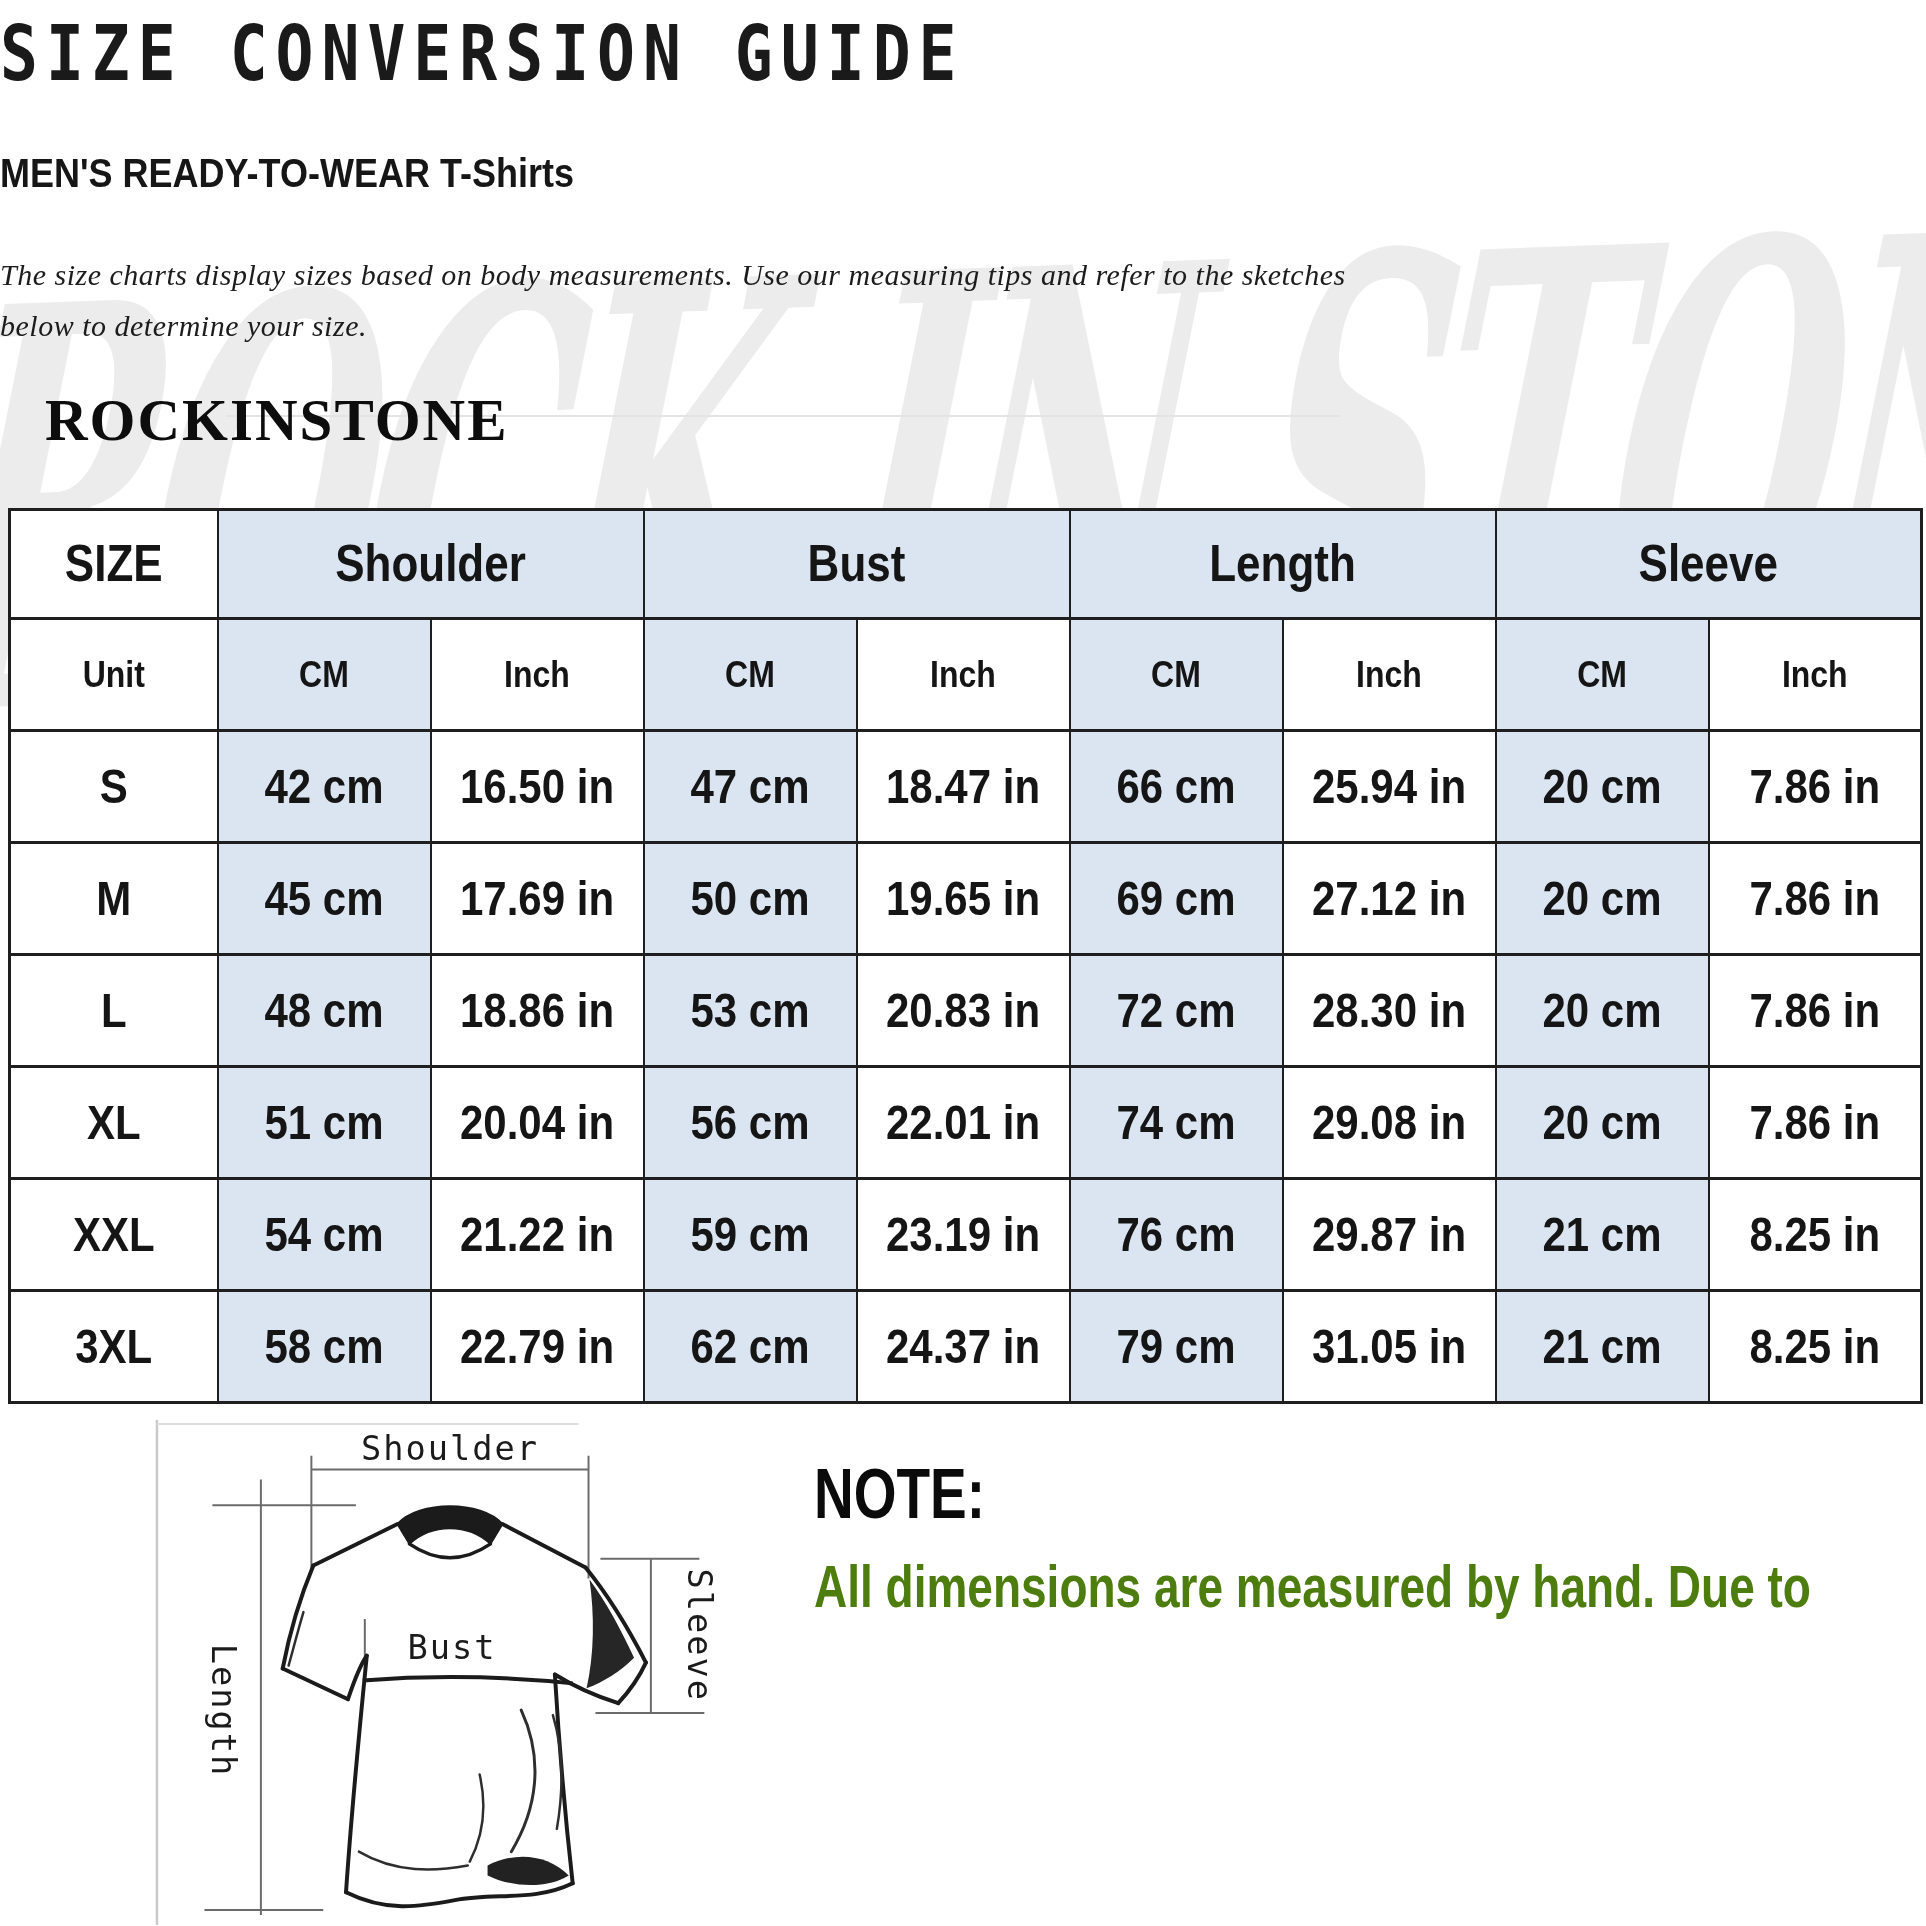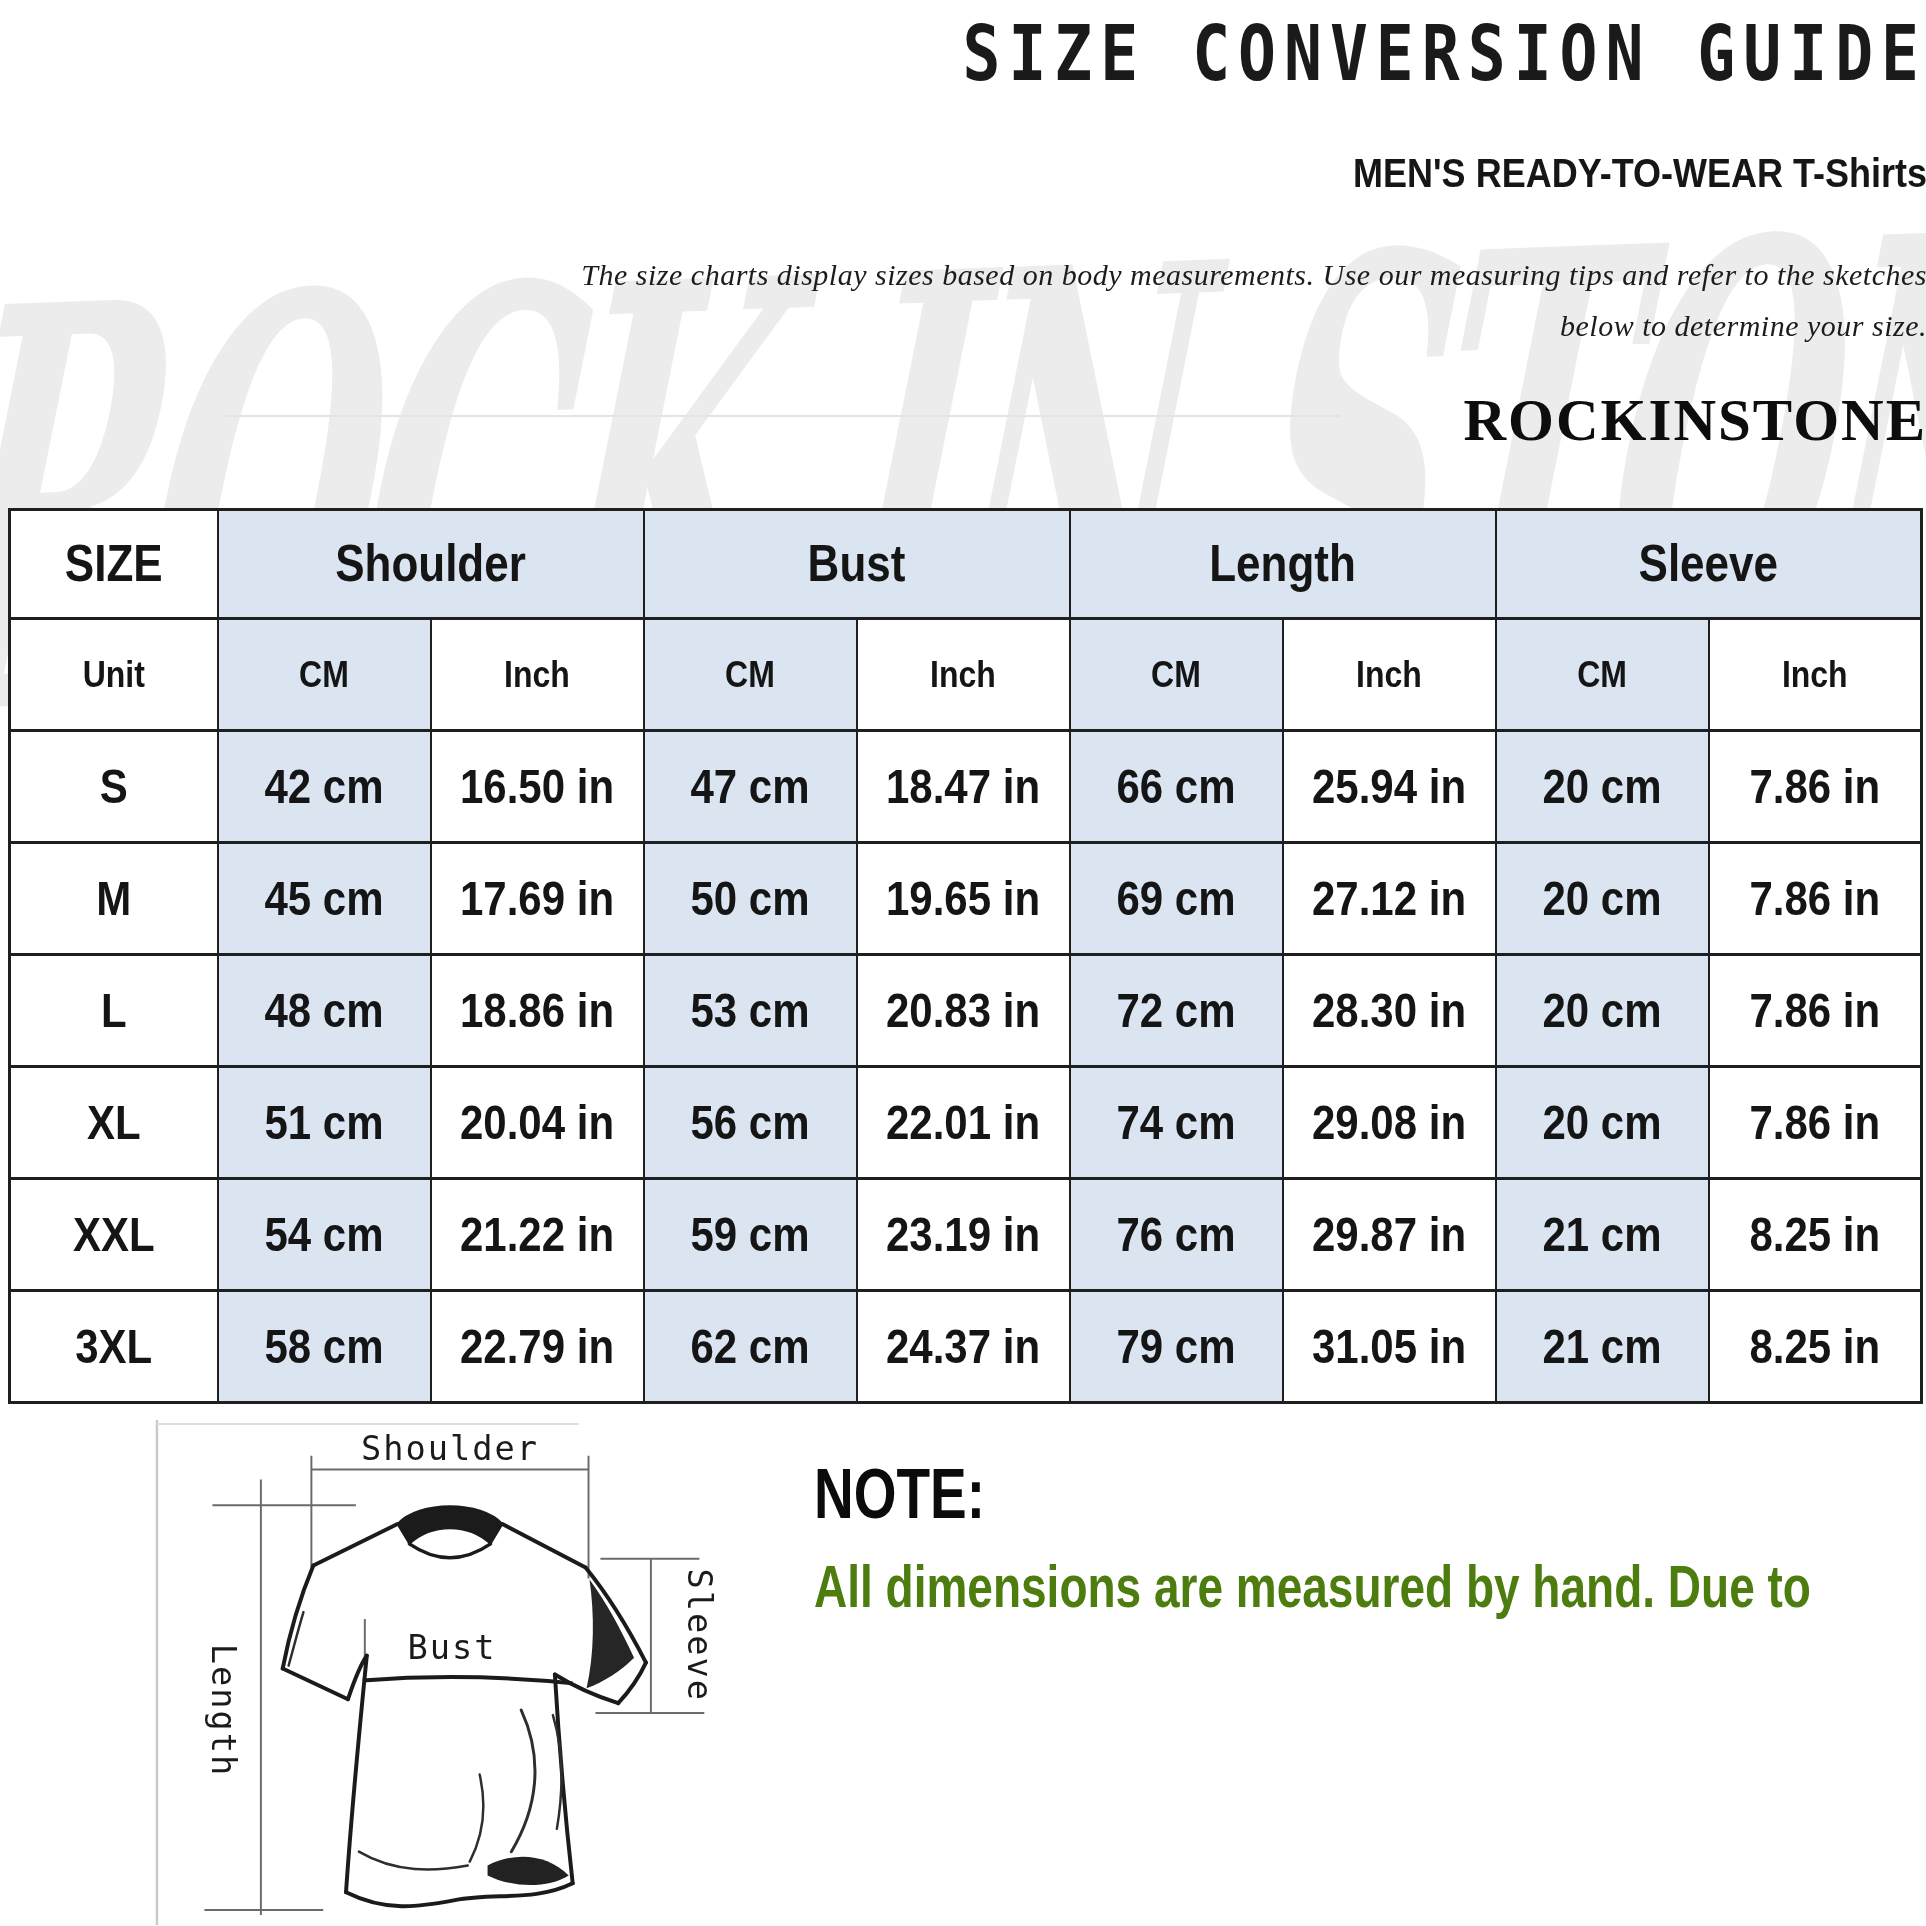--- a/index.html
+++ b/index.html
@@ -18,21 +18,21 @@
     color:#ececec; letter-spacing:-30px;
     transform:scaleX(0.47) skewX(-14deg) rotate(-1deg);
     transform-origin:0 50%; z-index:0; user-select:none;
   }
   .brand-hairline {
     position:absolute; top:415px; left:226px; width:1114px; height:2px;
     background:#e4e4e4; z-index:0;
   }
 
   
-  .toptext { position:absolute; left:0; width:1927px; text-align:right; z-index:1; }
+  .toptext { position:absolute; left:0; width:1927px; text-align:left; z-index:1; }
   .title {
     top:10px; font-family:"DejaVu Sans Mono", monospace; font-weight:700;
     font-size:63px; letter-spacing:8px; line-height:87px; color:#1a1a1a;
   }
   .title .cnd { transform:scaleY(1.22); }
   .subtitle {
     top:145px; font-weight:700; font-size:36px; line-height:55px; color:#161616;
   }
   .subtitle .cnd { transform:scaleY(1.15); }
   .desc {

